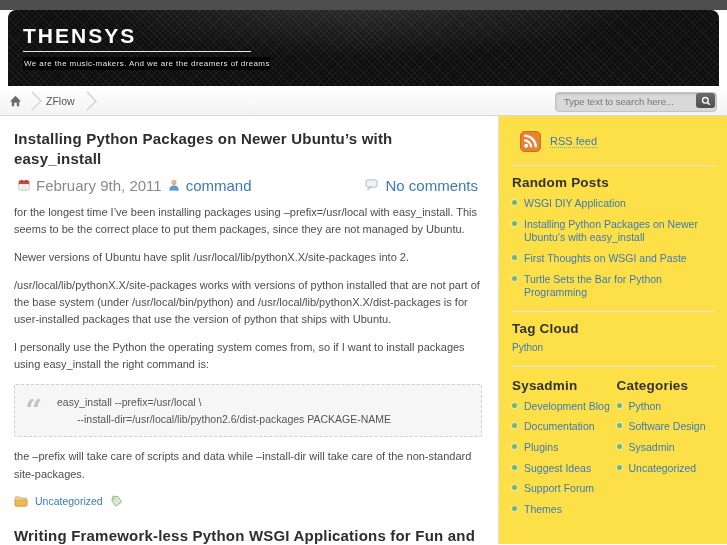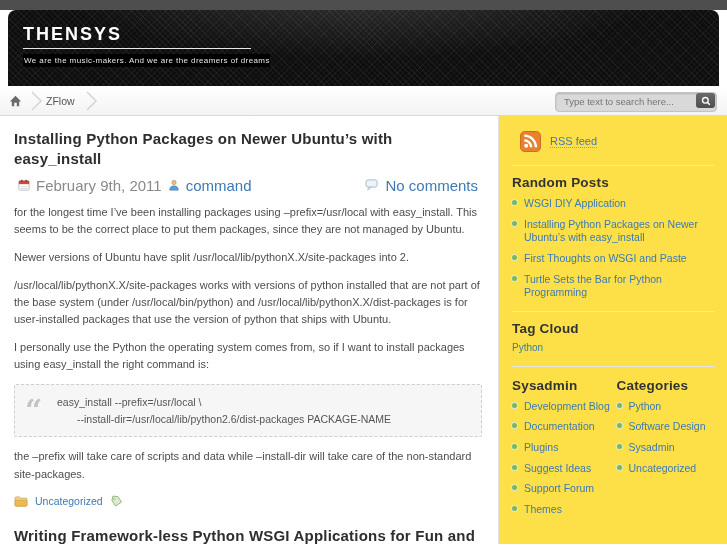--- a/index.html
+++ b/index.html
@@ -11,21 +11,21 @@
   
   .header {
     margin:0 8px; height:76px; border-radius:8px 8px 0 0; position:relative;
     background:
       radial-gradient(ellipse 60% 120% at 50% -20%, rgba(255,255,255,0.14), rgba(255,255,255,0) 70%),
       repeating-linear-gradient(45deg, rgba(255,255,255,0.05) 0 1px, transparent 1px 4px),
       repeating-linear-gradient(-45deg, rgba(255,255,255,0.04) 0 1px, transparent 1px 4px),
       #0e0e0e;
     padding:14px 0 0 15px;
   }
-  .site-title { color:#fff; font-size:18px; font-weight:bold; letter-spacing:2px; }
+  .site-title { color:#fff; font-size:21px; font-weight:bold; letter-spacing:2px; }
   .title-rule { width:228px; height:1px; background:#e8e8e8; margin-top:3px; }
   .tagline { display:inline-block; background:#000; color:#e5e5e5; font-size:8px;
              letter-spacing:0.4px; padding:2px 0 2px 1px; margin-top:1px; }
 
   
   .crumbbar { height:30px; background:linear-gradient(#ffffff,#f3f3f3);
               border-bottom:1px solid #d8d8d8; position:relative;
               display:flex; align-items:center; }
   .crumb-home { width:30px; display:flex; align-items:center; justify-content:center; cursor:pointer; }
   .crumb-sep { width:14px; height:30px; }

